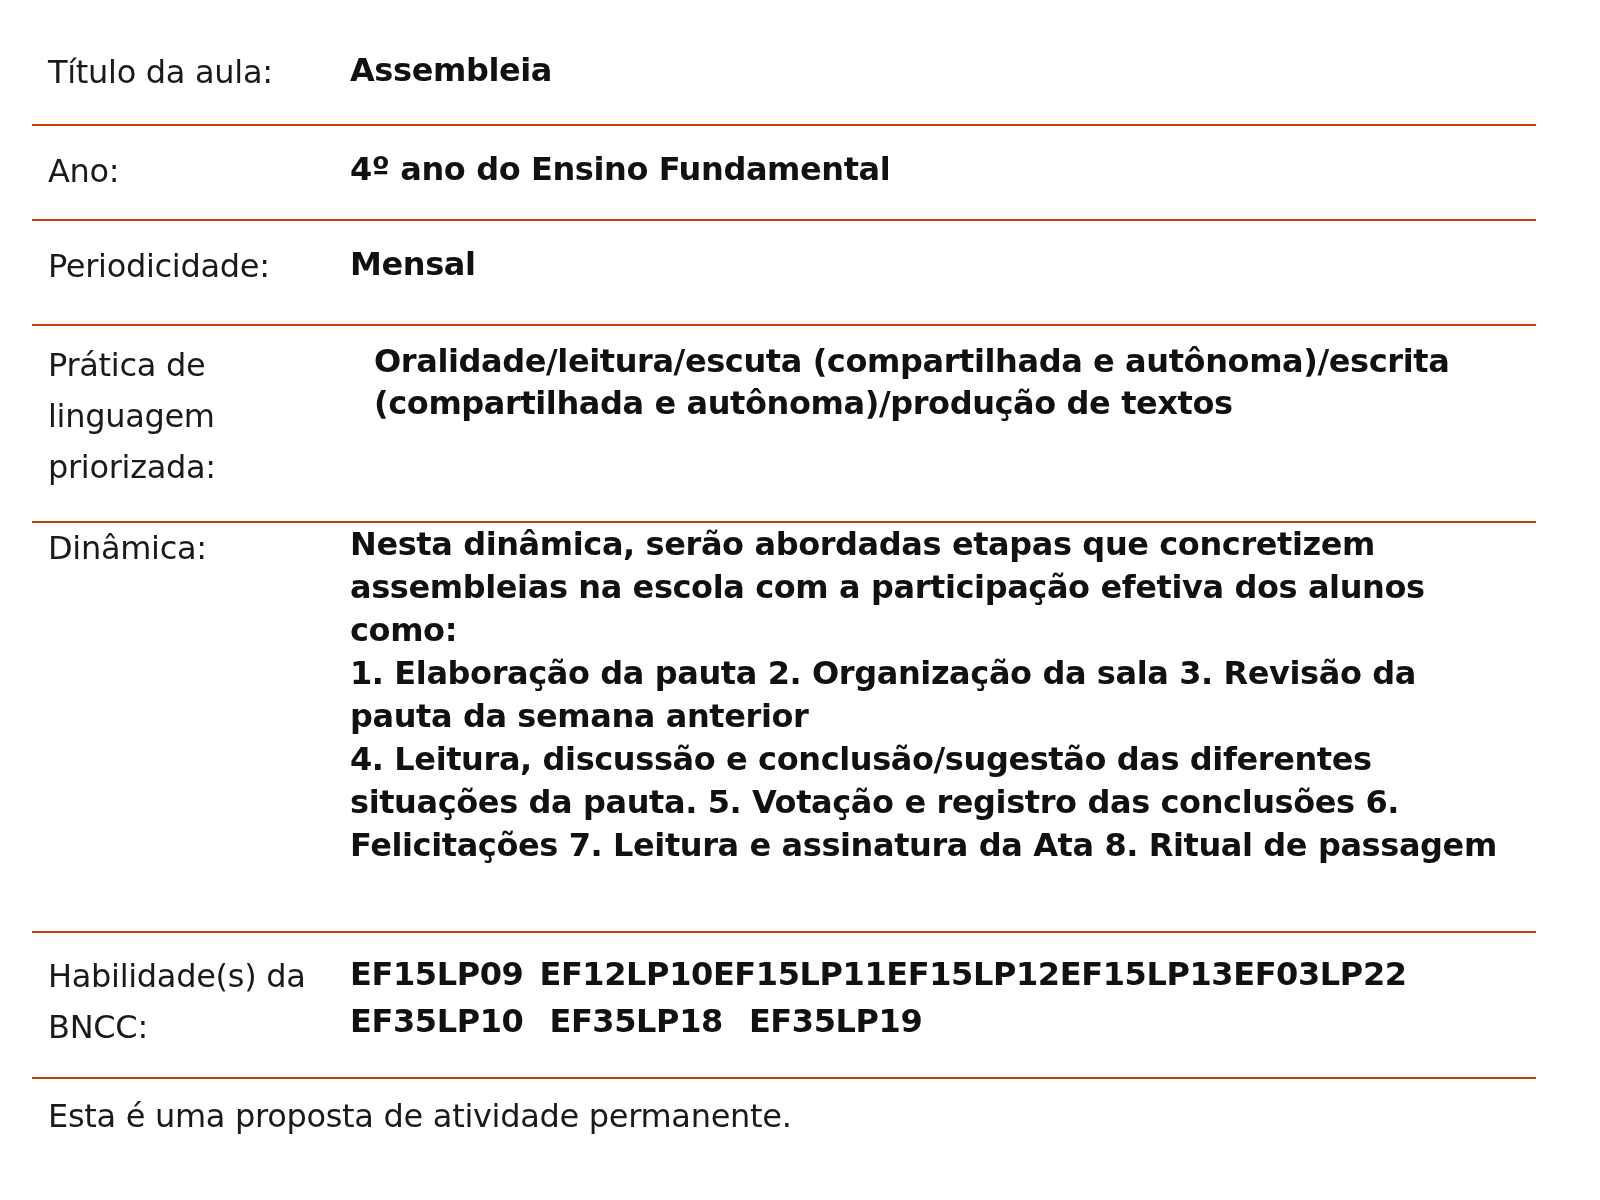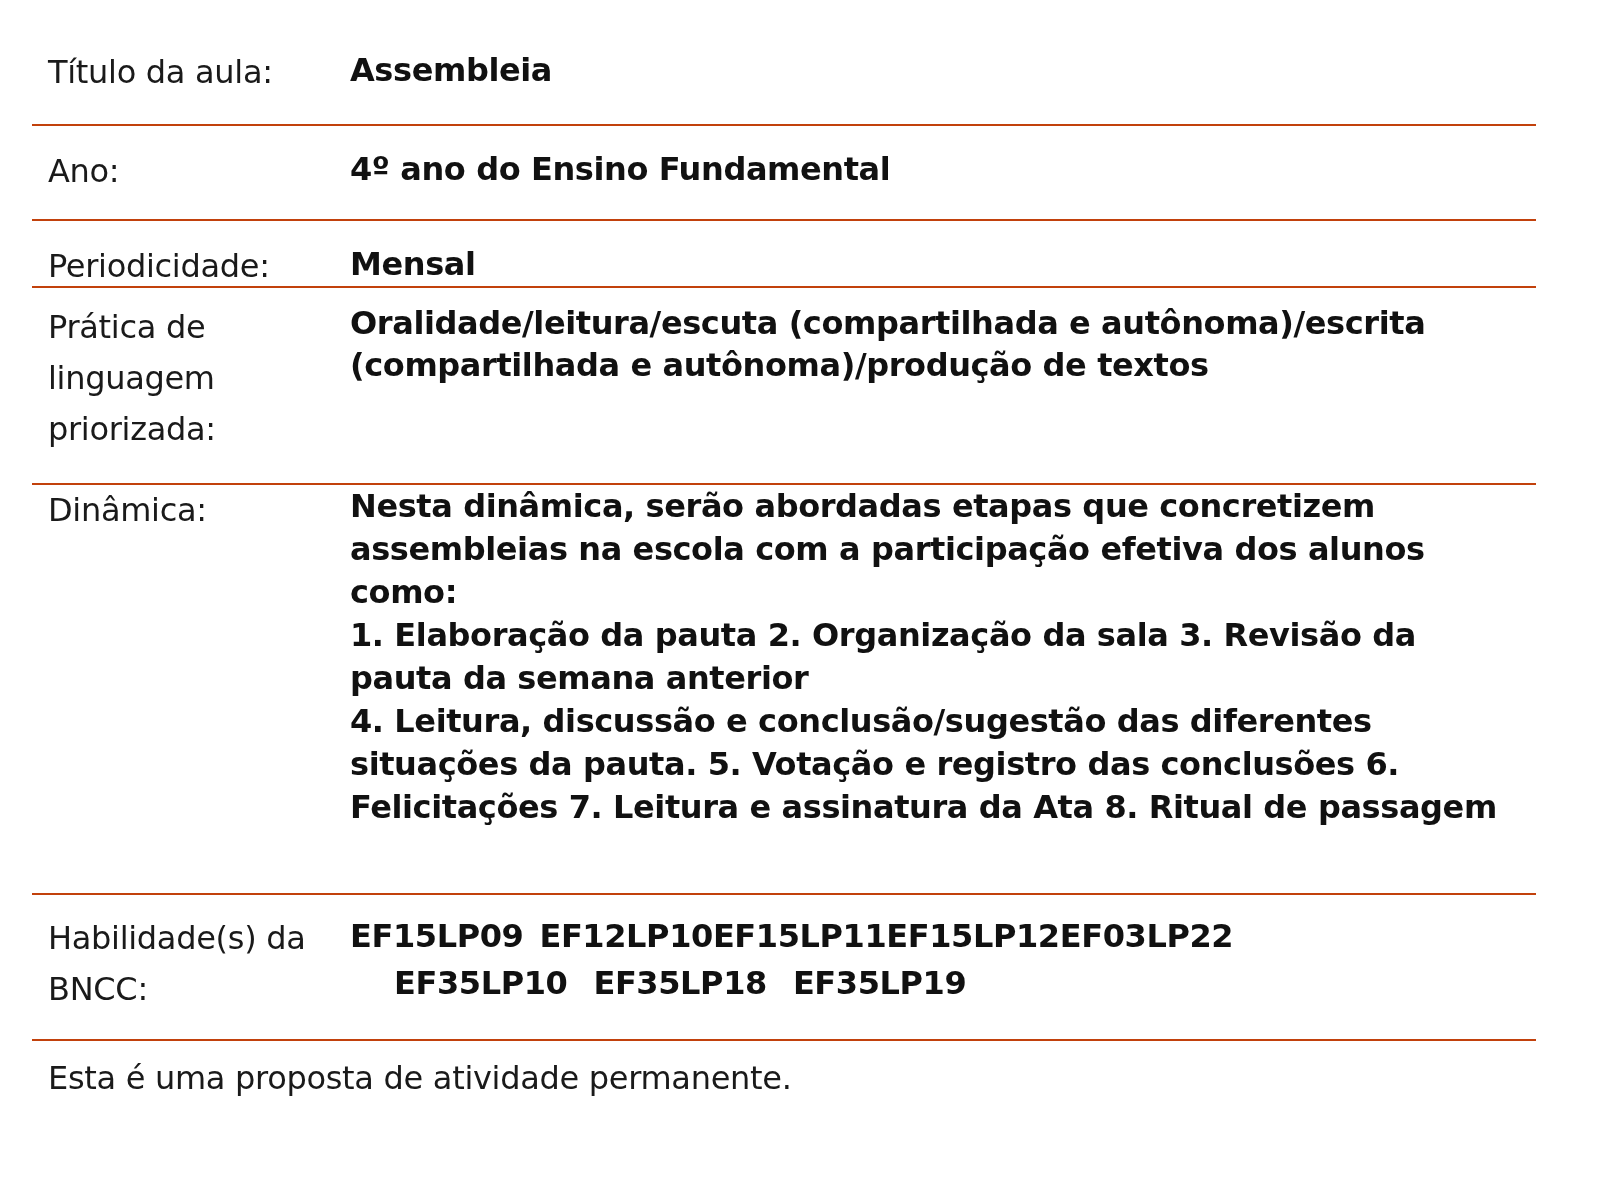--- a/index.html
+++ b/index.html
@@ -40,34 +40,34 @@
       flex: 1;
       font-size: 32px;
       line-height: 47px;
       font-weight: bold;
       color: #111111;
       letter-spacing: -0.4px;
       padding-right: 10px;
     }
     .r-titulo { height: 104px; padding-top: 25px; }
     .r-ano { height: 95px; padding-top: 20px; }
-    .r-period { height: 67px; padding-top: 20px; }
-    .r-pratica { height: 197px; padding-top: 14px; }
+    .r-period { height: 105px; padding-top: 20px; }
+    .r-pratica { height: 197px; padding-top: 14px; gap: 24px; }
     .r-pratica .value { line-height: 42px; padding-top: 0px; }
     .r-dinamica { height: 410px; }
     .r-dinamica .value { line-height: 43px; }
     .r-hab { height: 146px; padding-top: 18px; }
     .r-hab .label { line-height: 51px; }
     .r-hab .value { line-height: 47px; }
     .codes {
       display: flex;
       flex-wrap: wrap;
     }
     .code { white-space: nowrap; }
-    .codes-line2 { column-gap: 26px; margin-left: 44px; }
+    .codes-line2 { column-gap: 26px; }
     .footer-note {
       padding-left: 16px;
       padding-top: 14px;
       font-size: 32px;
       line-height: 47px;
       color: #1a1a1a;
       letter-spacing: -0.3px;
     }
   </style>
 </head>
@@ -105,20 +105,21 @@
   </div>
 
   <div class="row r-hab">
     <div class="label">Habilidade(s) da BNCC:</div>
     <div class="value">
       <div class="codes">
         <span class="code" style="margin-right:16px">EF15LP09</span>
         <span class="code">EF12LP10</span>
         <span class="code">EF15LP11</span>
         <span class="code">EF15LP12</span>
+        <span class="code">EF15LP13</span>
         <span class="code">EF03LP22</span>
       </div>
       <div class="codes codes-line2">
         <span class="code">EF35LP10</span>
         <span class="code">EF35LP18</span>
         <span class="code">EF35LP19</span>
       </div>
     </div>
   </div>
 

